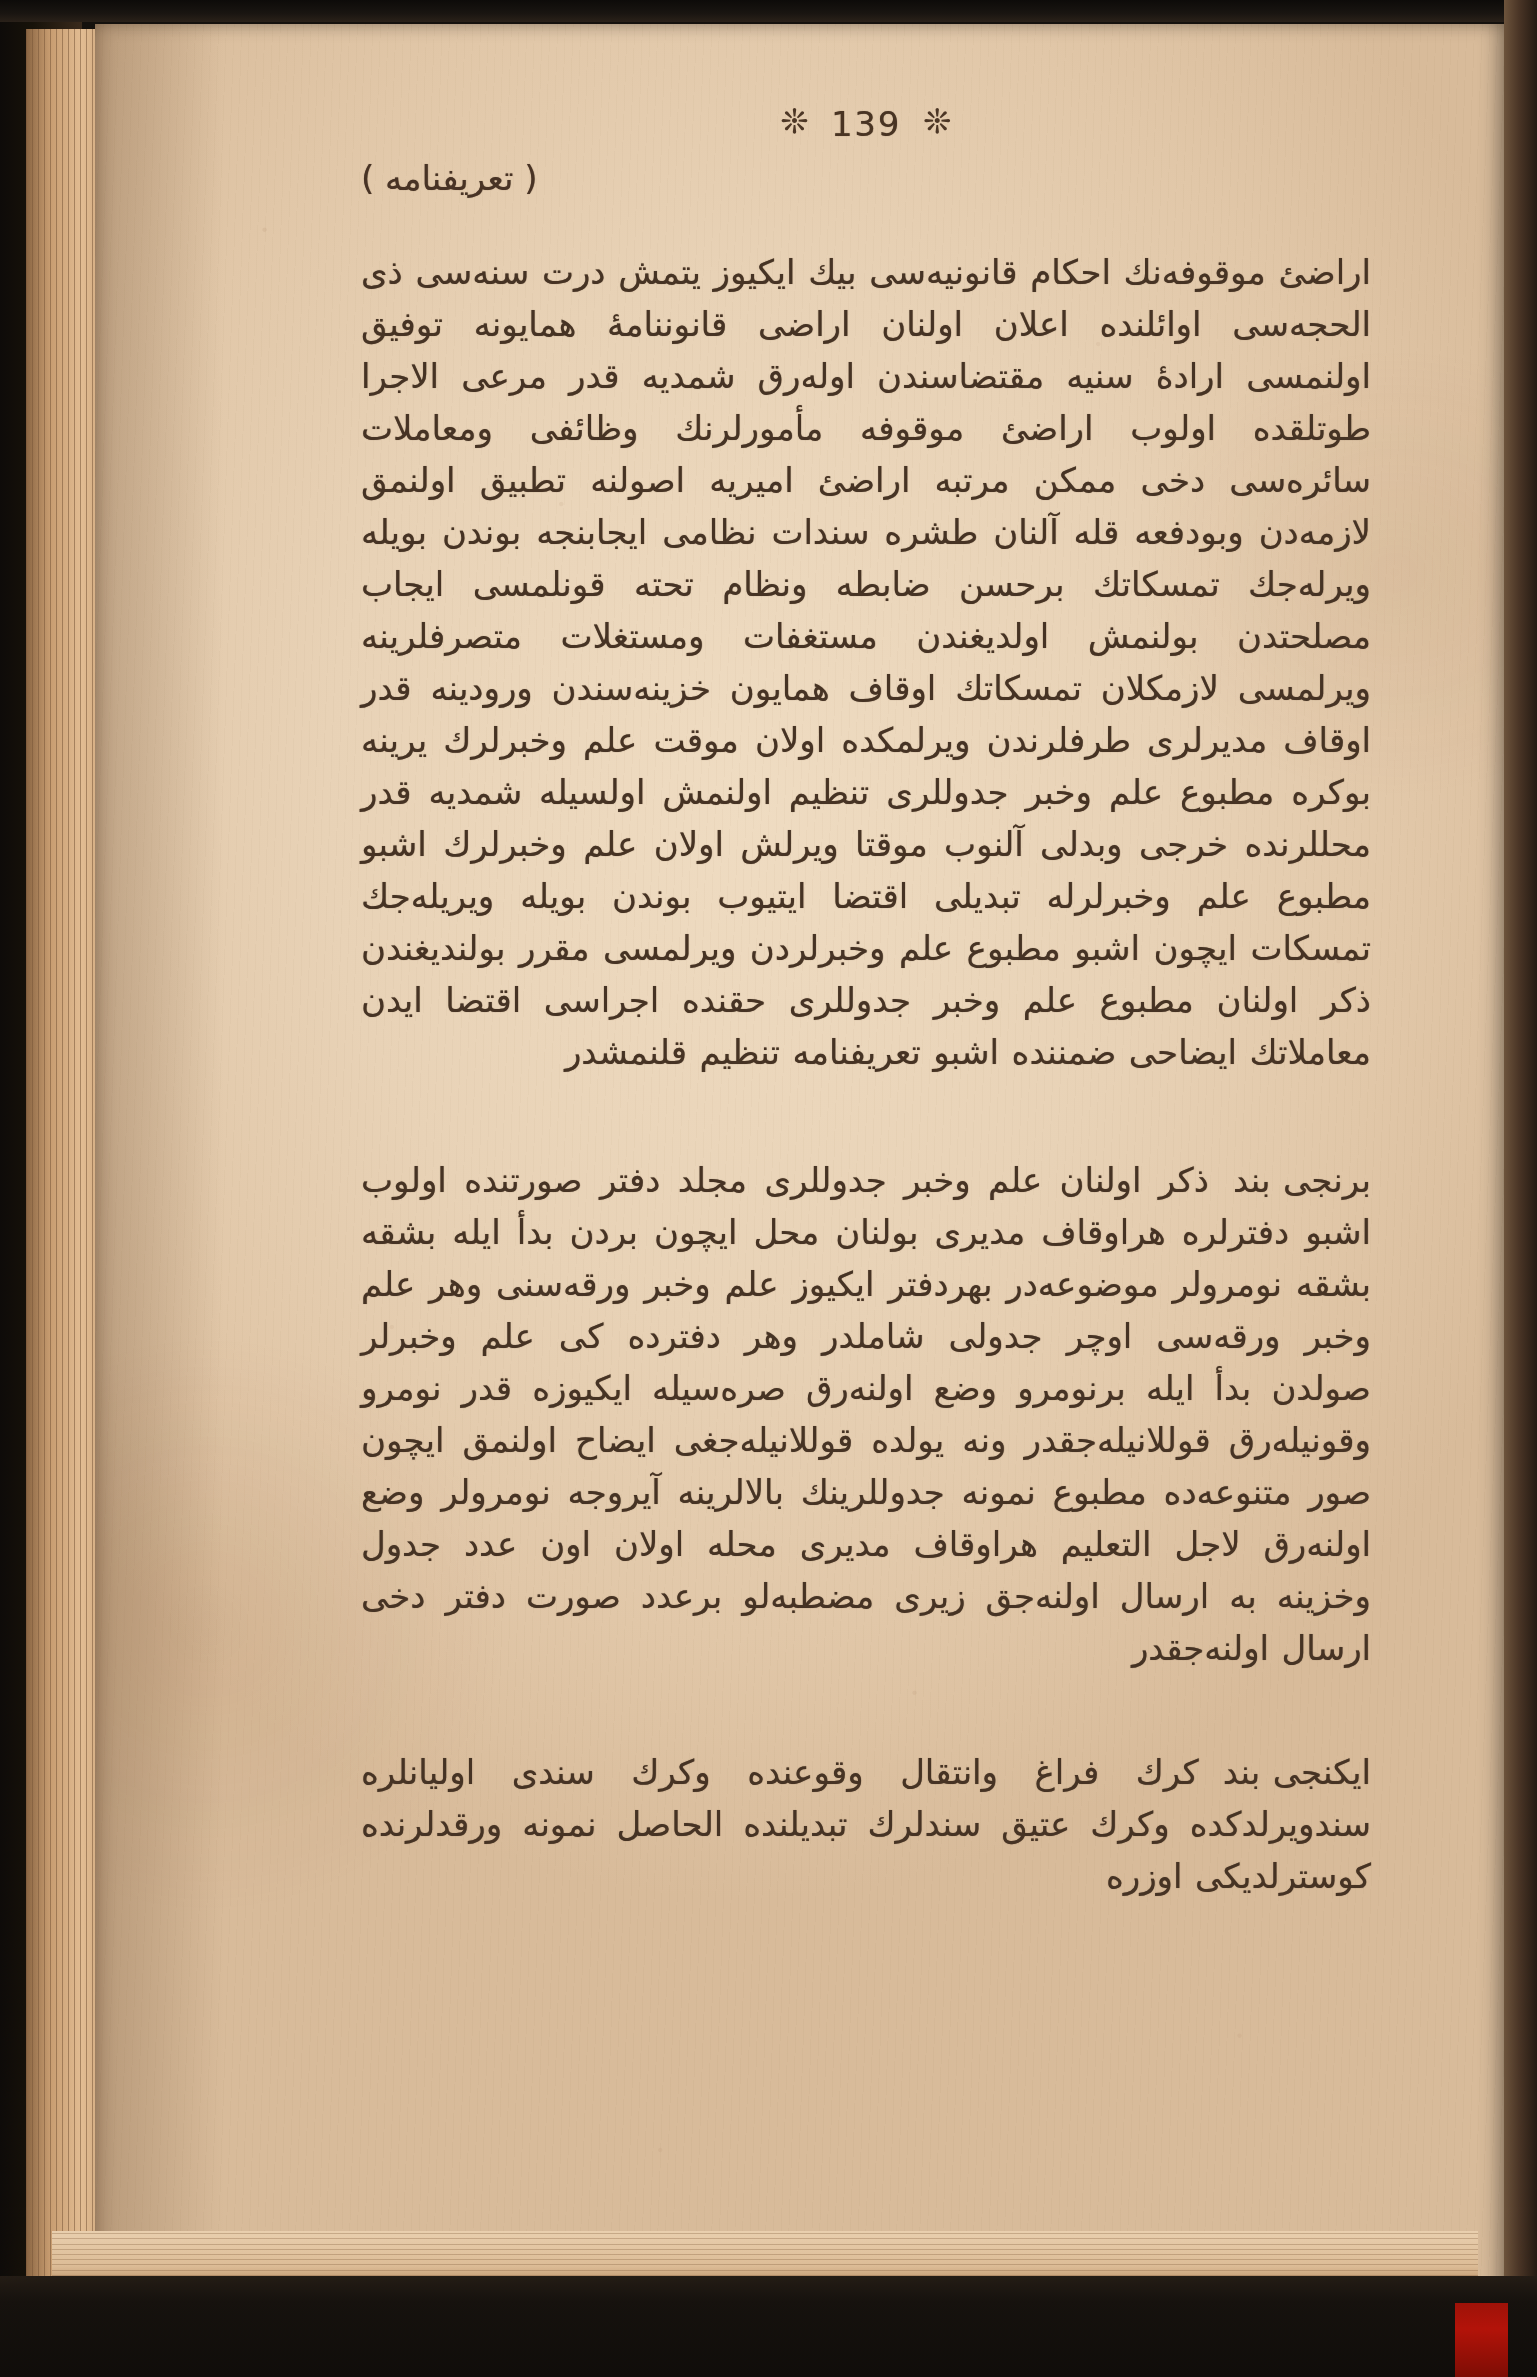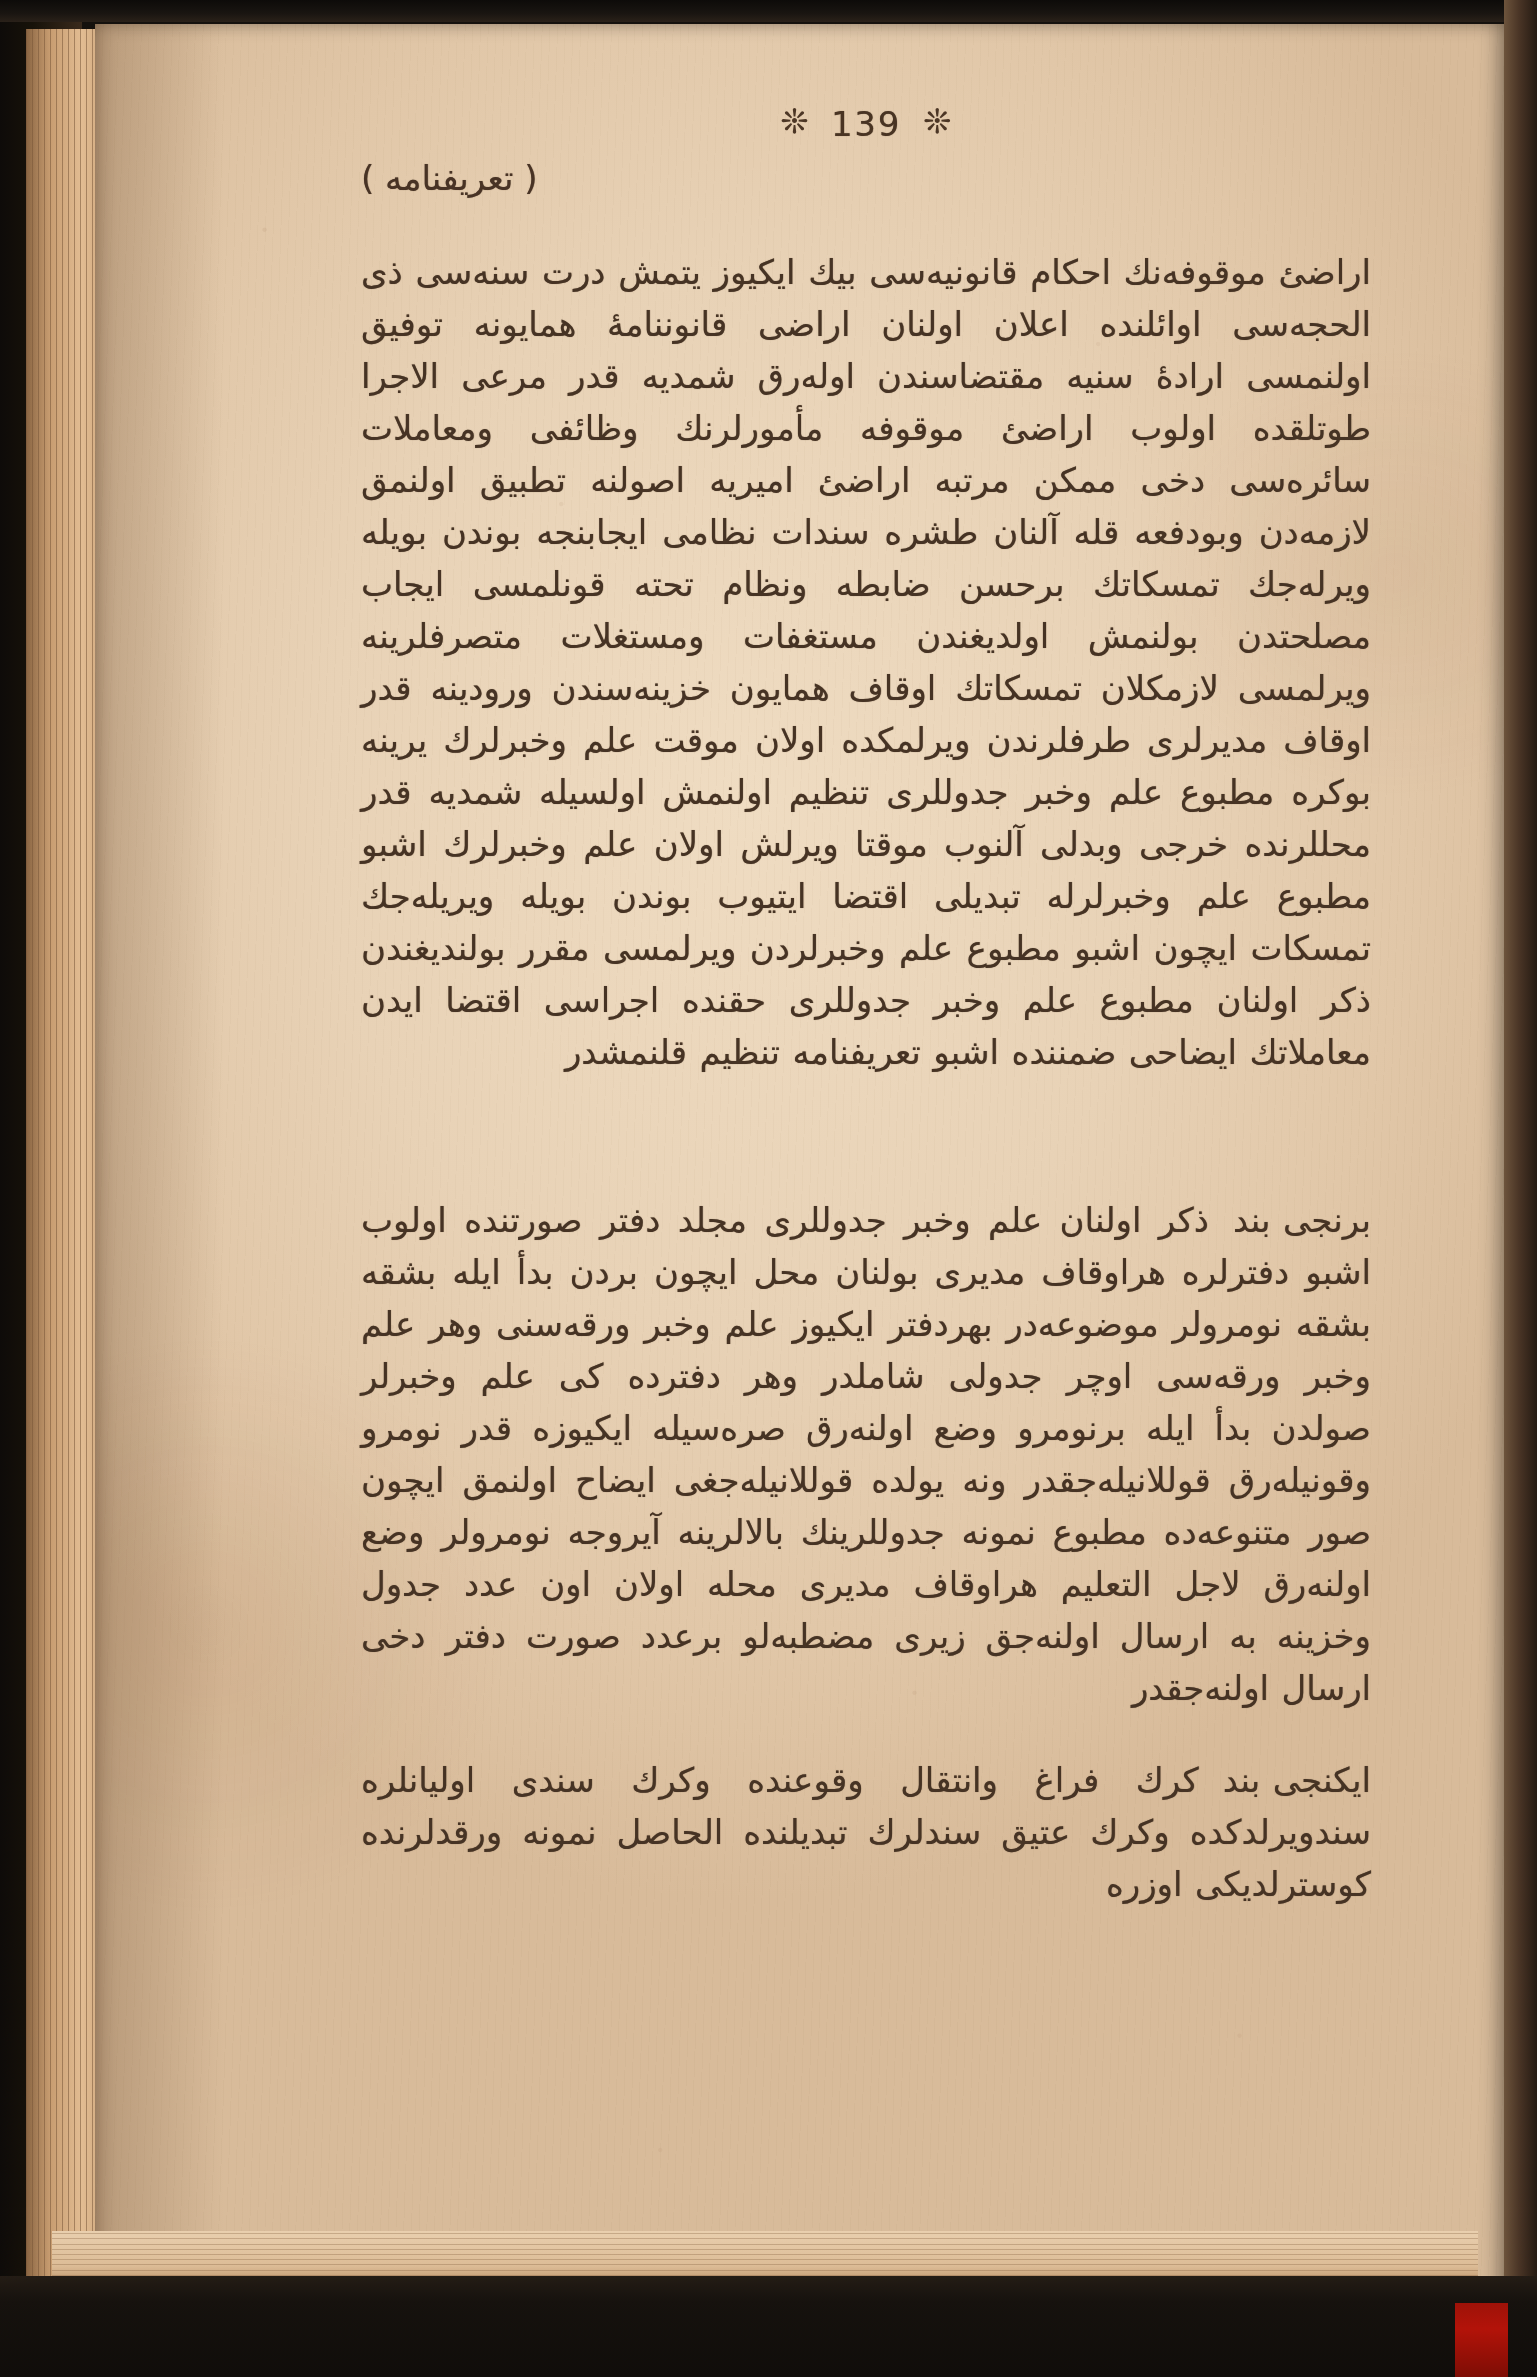--- a/index.html
+++ b/index.html
@@ -136,22 +136,22 @@
   .para{
     margin-top:48px;
     font-size:34px;
     line-height:52px;
     text-align:justify;
     text-justify:inter-word;
     color:#473323;
     font-family:"DejaVu Sans",sans-serif;
     word-spacing:1.7px;
   }
-  .para.second{margin-top:116px;}
-  .para.third{margin-top:40px;}
+  .para.second{margin-top:76px;}
+  .para.third{margin-top:72px;}
 
   
   .para, .subtitle, .folio{
     text-shadow:0 0 0.9px rgba(71,51,35,.55), 0.4px 0.4px 0 rgba(90,66,44,.25);
   }
 
   .lead-label{
     display:inline-block;
     margin-left:24px;
   }

